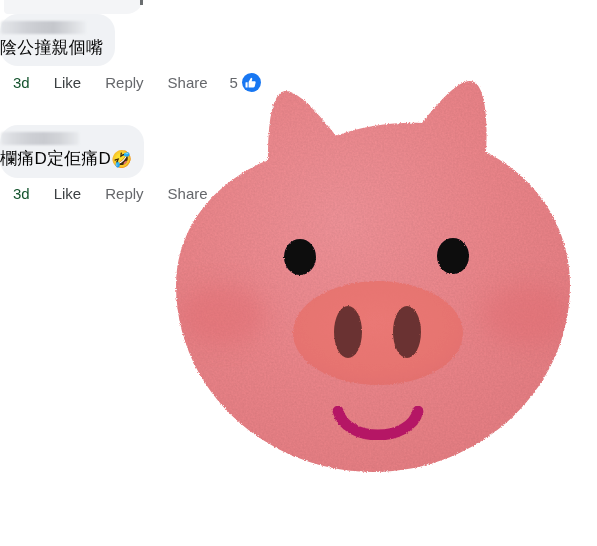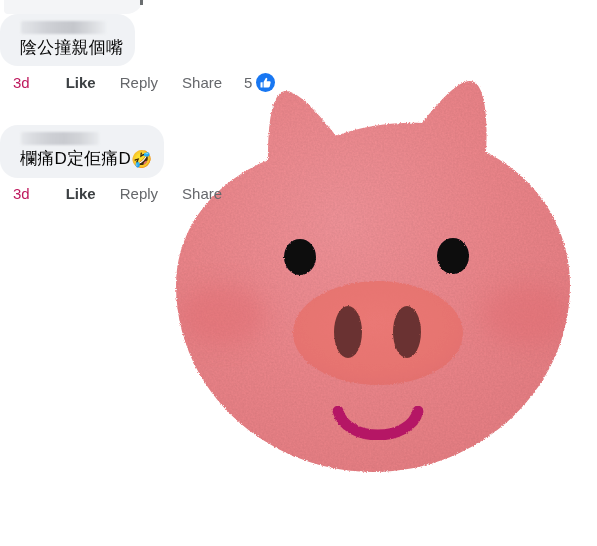--- a/index.html
+++ b/index.html
@@ -49,21 +49,21 @@
     position: absolute;
     left: 0;
   }
   .comment-1 { top: 14px; }
   .comment-2 { top: 125px; }
 
   .bubble {
     display: inline-block;
     background: #f0f2f5;
     border-radius: 18px;
-    padding: 6px 12px 7px 20px;
+    padding: 6px 12px 7px 0;
     position: relative;
   }
   .bubble-1 { border-radius: 18px 18px 18px 18px; }
 
   
   .author-blur {
     height: 13px;
     width: 85px;
     margin: 1px 0 3px 1px;
     border-radius: 2px;
@@ -109,22 +109,22 @@
     align-items: center;
     gap: 0;
     white-space: nowrap;
   }
   .act {
     font-size: 15px;
     line-height: 18px;
     color: #65676b;
     margin-right: 22px;
   }
-  .act-time { color: #be185d; margin-right: 36px; }
-  .act-like { font-weight: 700; color: #3c4043; margin-right: 24px; }
+  .act-time { color: #14532d; margin-right: 24px; }
+  .act-like { font-weight: 400; color: #3c4043; margin-right: 24px; }
   .act-reply { margin-right: 24px; }
   .act-share { }
 
   .reaction {
     display: inline-flex;
     align-items: center;
     gap: 4px;
   }
   .reaction-count {
     font-size: 15px;

